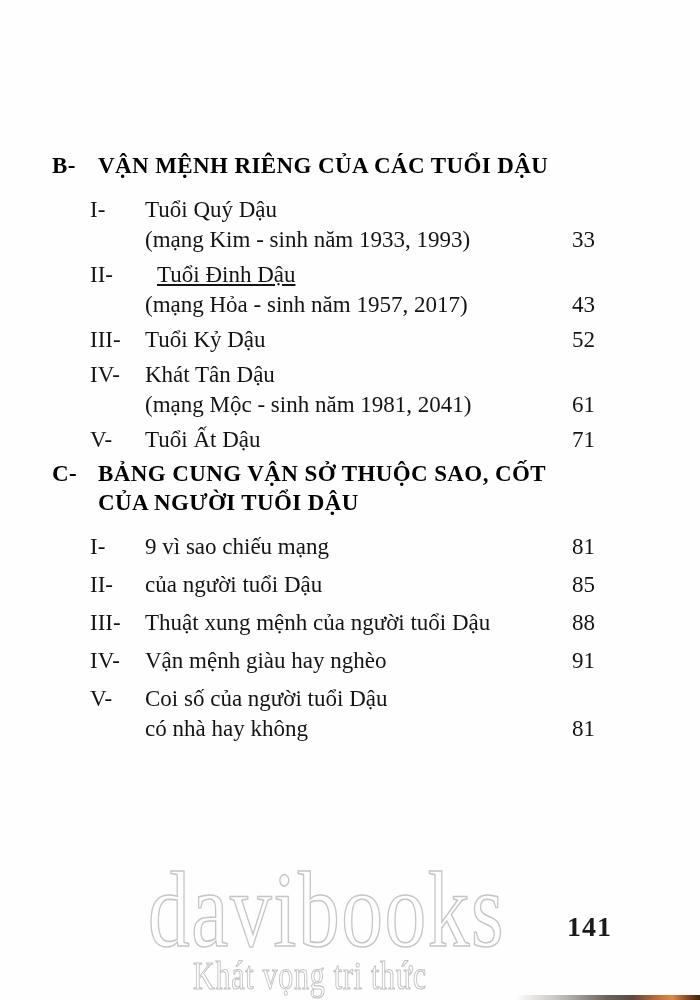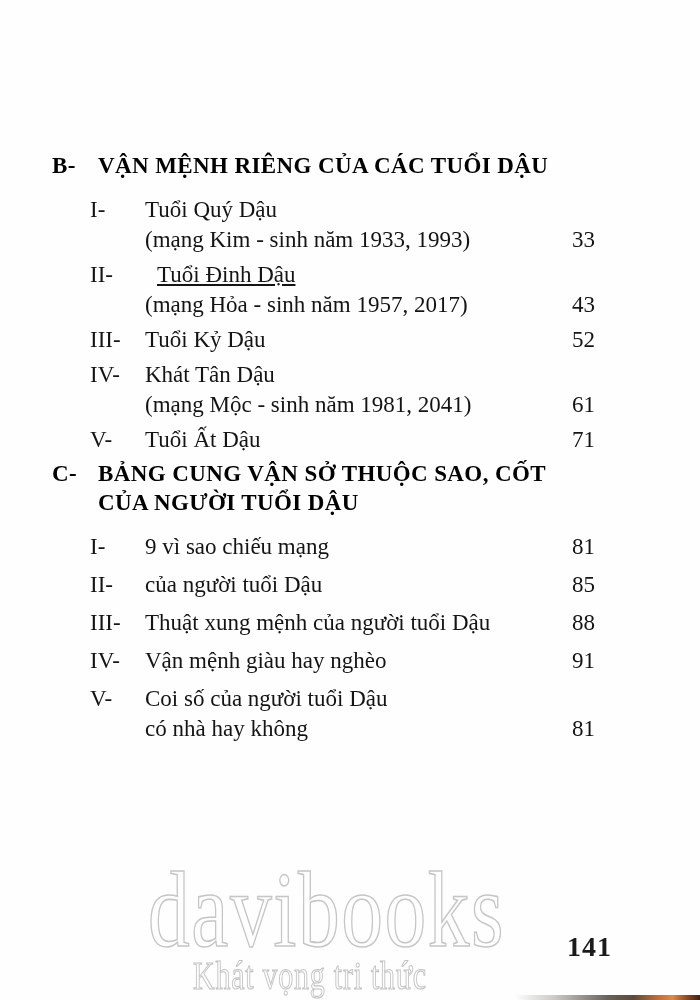--- a/index.html
+++ b/index.html
@@ -73,21 +73,21 @@
     letter-spacing: 1px;
     transform: scaleX(0.75);
     transform-origin: left top;
     white-space: nowrap;
     pointer-events: none;
   }
 
   
   .folio {
     position: absolute;
-    left: 567px; top: 931px;
+    left: 567px; top: 911px;
     font-size: 28px;
     font-weight: bold;
     letter-spacing: 1px;
     color: #1a1a1a;
   }
 
   
   .scan-edge {
     position: absolute;
     left: 515px; right: 0; bottom: 0;

